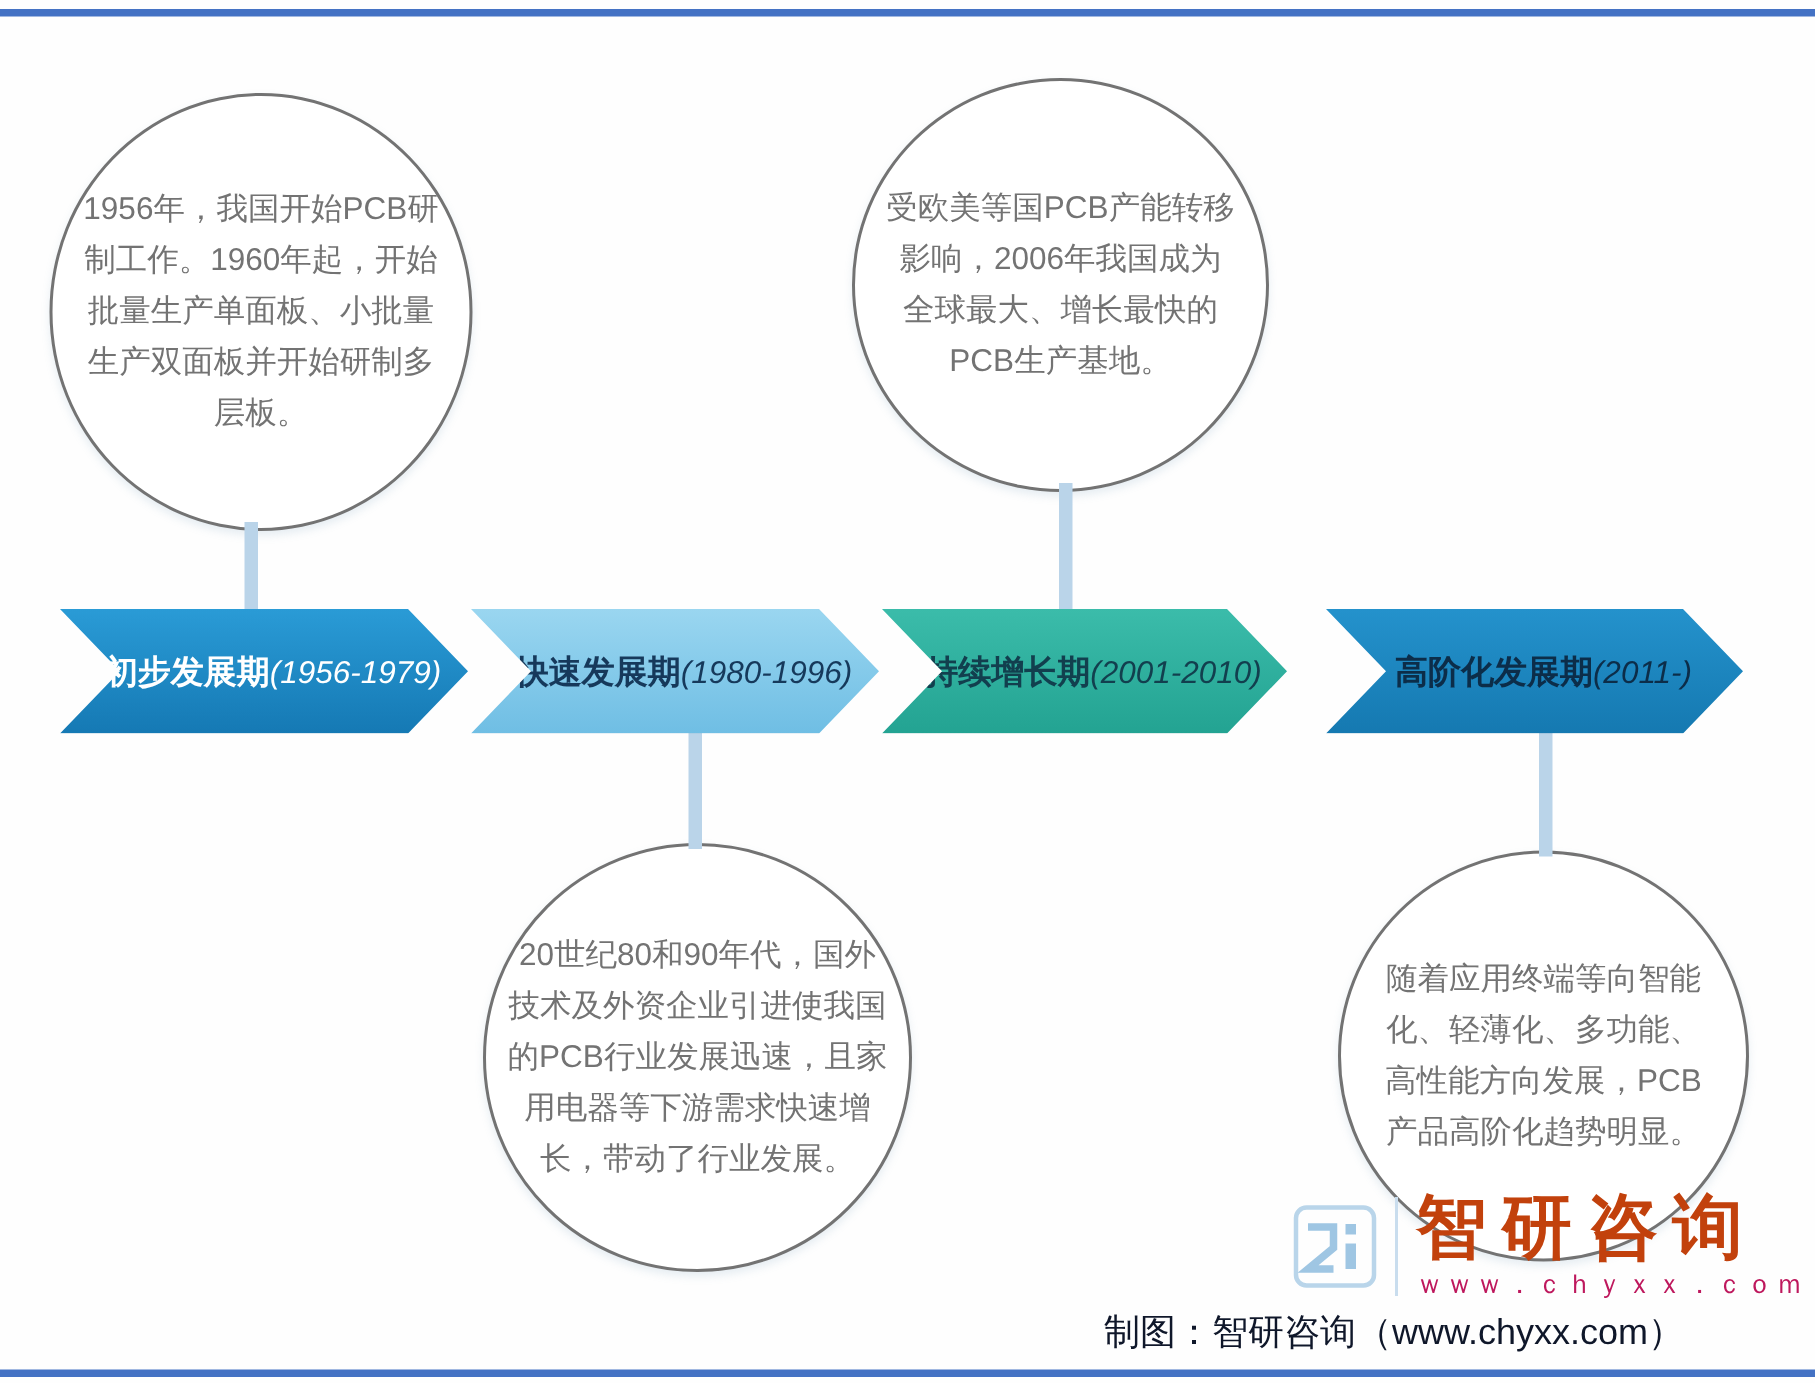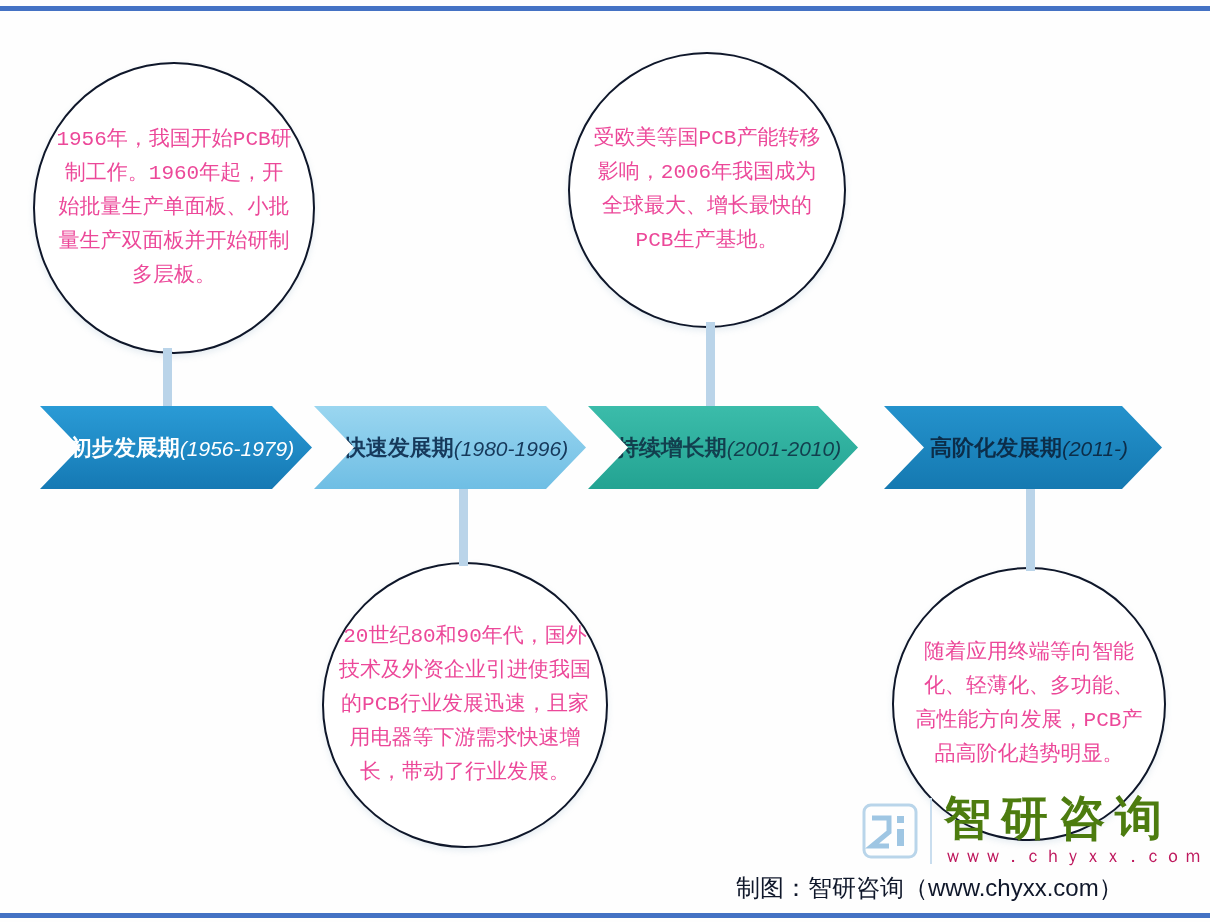--- a/index.html
+++ b/index.html
@@ -17,35 +17,34 @@
     left: 0;
     width: 1210px;
     height: 5px;
     background: #4472c4;
   }
   .rule.top { top: 6px; }
   .rule.bottom { top: 913px; }
 
   .note {
     position: absolute;
-    border: 2px solid #0f172a;
+    border: 2px solid #737373;
     border-radius: 50%;
     background: #ffffff;
     box-shadow: 0 3px 6px rgba(120,160,190,0.18);
     display: flex;
     align-items: center;
     justify-content: center;
     text-align: center;
     box-sizing: border-box;
     padding: 0 20px;
-    color: #ec4899;
+    color: #737373;
     font-size: 21px;
     line-height: 34px;
     font-weight: 500;
-    font-family: Liberation Mono, monospace;
   }
   .note p { margin: 0; }
   .note.c1 { left: 33px;  top: 62px;  width: 282px; height: 292px; }
   .note.c2 { left: 568px; top: 52px;  width: 278px; height: 276px; }
   .note.c3 { left: 322px; top: 562px; width: 286px; height: 286px; padding: 0 14px; }
   .note.c4 { left: 892px; top: 567px; width: 274px; height: 274px; }
 
   .connector {
     position: absolute;
     width: 9px;
@@ -83,21 +82,21 @@
     left: 862px;
     top: 793px;
     display: flex;
     align-items: center;
   }
   .wm-logo { width: 56px; height: 56px; }
   .wm-divider { width: 2px; height: 66px; background: #c9ddee; margin: 0 12px 0 12px; }
   .wm-brand {
     font-size: 47px;
     font-weight: 700;
-    color: #4d7c0f;
+    color: #c2410c;
     letter-spacing: 10px;
     line-height: 1.05;
     white-space: nowrap;
   }
   .wm-url {
     font-size: 18px;
     color: #be185d;
     letter-spacing: 2px;
     margin-top: 2px;
     white-space: nowrap;

